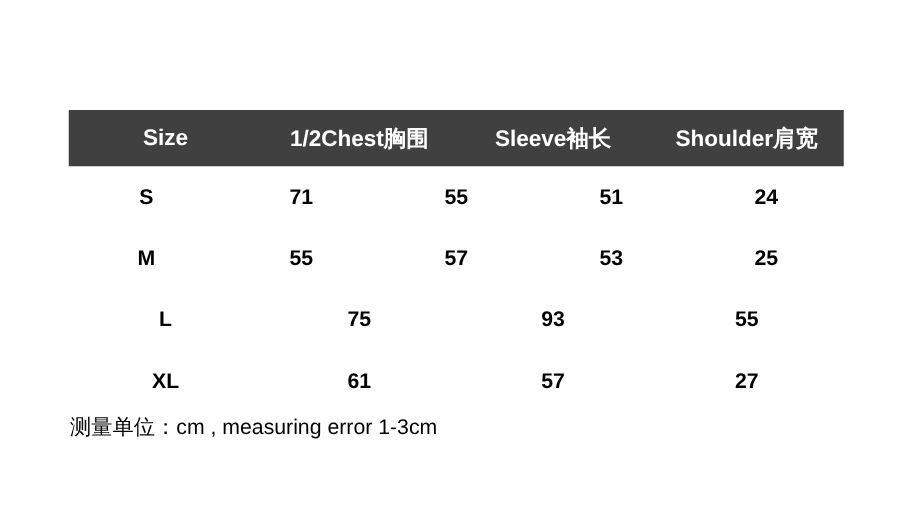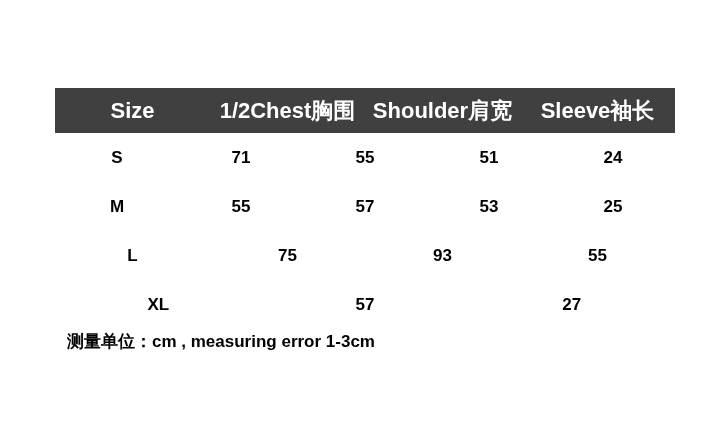--- a/index.html
+++ b/index.html
@@ -24,57 +24,57 @@
   .thead {
     display: flex;
     height: 45px;
     background: #404040;
     align-items: center;
   }
   .th {
     flex: 1 1 20%;
     text-align: center;
     color: #ffffff;
-    font-size: 22px;
+    font-size: 18px;
     font-weight: bold;
     white-space: nowrap;
   }
   .tr {
     display: flex;
     height: 49px;
     align-items: center;
   }
   .td {
     flex: 1 1 20%;
     text-align: center;
     color: #000000;
     font-size: 17px;
     font-weight: bold;
     white-space: nowrap;
   }
   .note {
     position: absolute;
-    left: 67px;
+    left: 56px;
     top: 330px;
     color: #000000;
     font-size: 17px;
-    font-weight: bold;
+    font-weight: normal;
     white-space: nowrap;
   }
 </style>
 </head>
 <body>
 
 <div class="canvas">
   <div class="size-table">
     <div class="thead">
       <div class="th">Size</div>
       <div class="th">1/2Chest胸围</div>
+      <div class="th">Sleeve袖长</div>
       <div class="th">Shoulder肩宽</div>
-      <div class="th">Sleeve袖长</div>
     </div>
 
     <div class="tr">
       <div class="td">S</div>
       <div class="td">71</div>
       <div class="td">55</div>
       <div class="td">51</div>
       <div class="td">24</div>
     </div>
 
@@ -88,19 +88,20 @@
 
     <div class="tr">
       <div class="td">L</div>
       <div class="td">75</div>
       <div class="td">93</div>
       <div class="td">55</div>
     </div>
 
     <div class="tr">
       <div class="td">XL</div>
+      <div class="td">61</div>
       <div class="td">57</div>
       <div class="td">27</div>
     </div>
   </div>
 
   <div class="note">测量单位：cm , measuring error 1-3cm</div>
 </div>
 
 </body></html>

